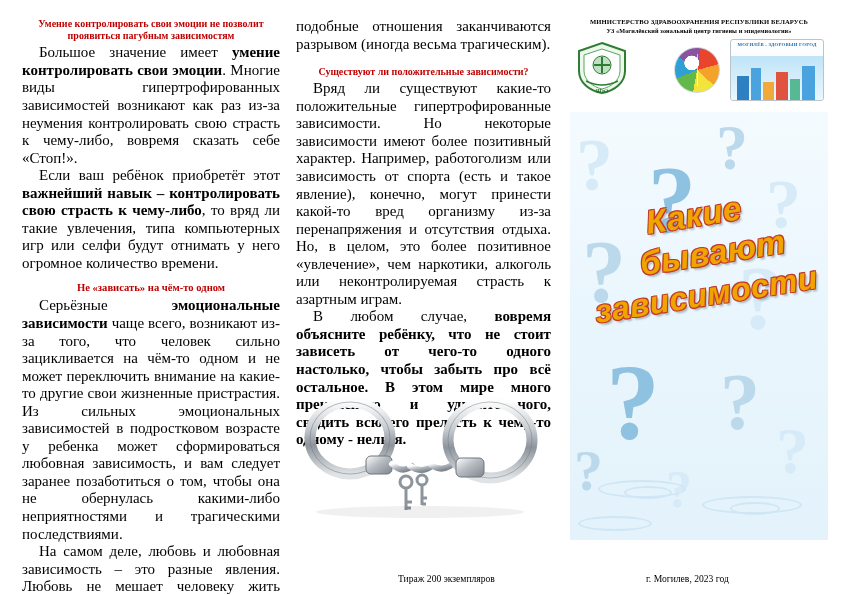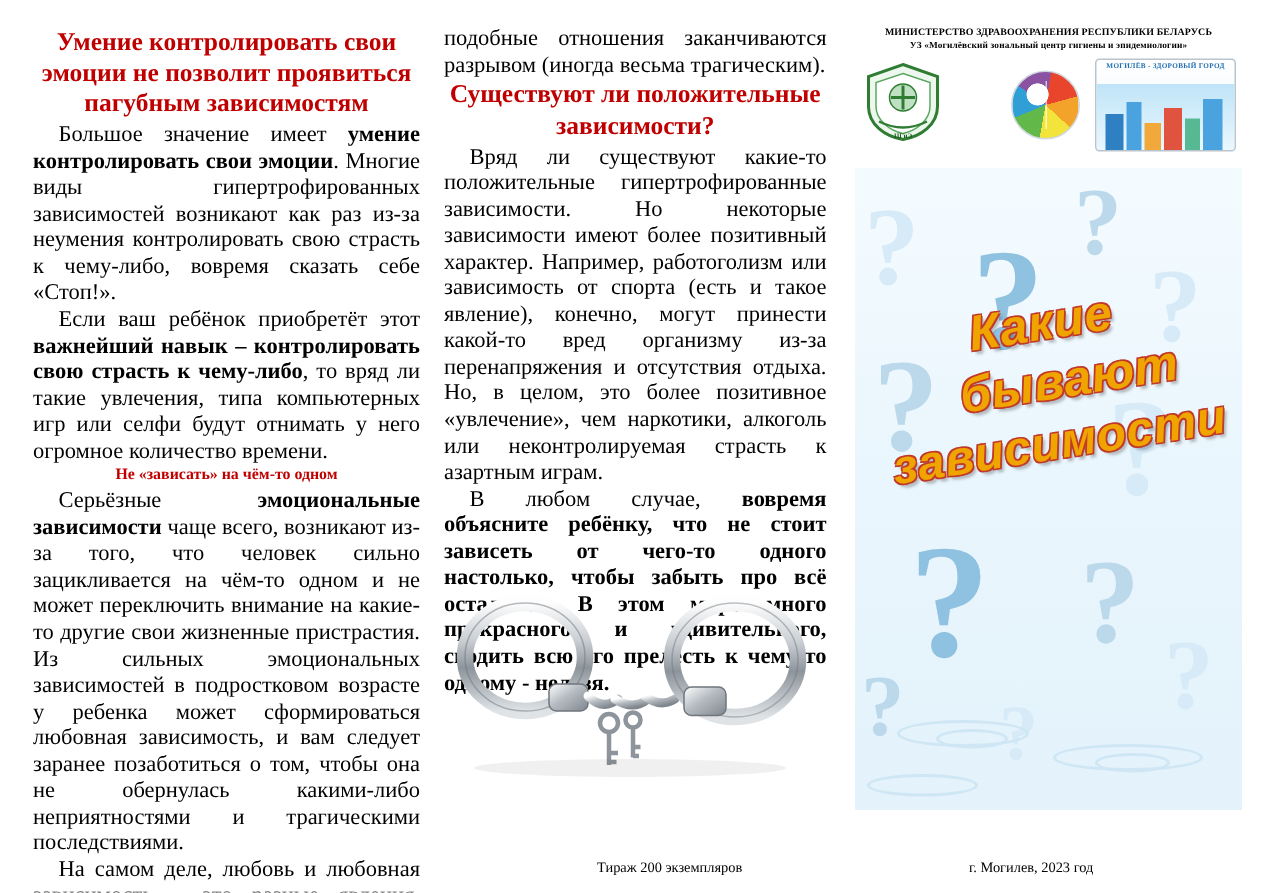--- a/index.html
+++ b/index.html
@@ -29,21 +29,21 @@
     box-sizing: border-box;
   }
   .col-left  { left: 22px;  width: 258px; }
   .col-mid   { left: 296px; width: 255px; }
   .col-right { left: 570px; width: 258px; }
 
   .hdr {
     color: #c00000;
     font-weight: bold;
     text-align: center;
-    font-size: 17px;
+    font-size: 10px;
     line-height: 1.22;
     margin: 0 0 2px 0;
   }
   .hdr.small { font-size: 10.6px; }
 
   p.body {
     margin: 0 0 0 0;
     text-indent: 17px;
     text-align: justify;
     font-size: 15px;
@@ -223,28 +223,28 @@
 </style>
 </head>
 <body>
 
 <div class="page">
 
   <div class="col col-left">
     <div class="hdr">Умение контролировать свои эмоции не позволит проявиться пагубным зависимостям</div>
     <p class="body">Большое значение имеет <b>умение контролировать свои эмоции</b>. Многие виды гипертрофированных зависимостей возникают как раз из-за неумения контролировать свою страсть к чему-либо, вовремя сказать себе «Стоп!».</p>
     <p class="body">Если ваш ребёнок приобретёт этот <b>важнейший навык – контролировать свою страсть к чему-либо</b>, то вряд ли такие увлечения, типа компьютерных игр или селфи будут отнимать у него огромное количество времени.</p>
-    <div class="hdr small" style="margin-top:1px;">Не «зависать» на чём-то одном</div>
+    <div class="hdr small" style="margin-top:10px;">Не «зависать» на чём-то одном</div>
     <p class="body">Серьёзные <b>эмоциональные зависимости</b> чаще всего, возникают из-за того, что человек сильно зацикливается на чём-то одном и не может переключить внимание на какие-то другие свои жизненные пристрастия. Из сильных эмоциональных зависимостей в подростковом возрасте у ребенка может сформироваться любовная зависимость, и вам следует заранее позаботиться о том, чтобы она не обернулась какими-либо неприятностями и трагическими последствиями.</p>
     <p class="body">На самом деле, любовь и любовная зависимость – это разные явления. Любовь не мешает человеку жить полноценной жизнью, реализовывать себя и иметь множество увлечений и интересов. Любовная зависимость, чаще всего, оборачивается одними неприятностями и страданиями. «Любовно-зависимый» готов не спать ночами, может забыть про работу, друзей и все свои увлечения, лишь бы быть с тем, в кого он «влюблён», иначе у него начинается психологическая «ломка». Естественно,</p>
   </div>
 
   <div class="col col-mid">
     <p class="body" style="text-indent:0">подобные отношения заканчиваются разрывом (иногда весьма трагическим).</p>
-    <div class="hdr" style="margin-top:0;">Существуют ли положительные зависимости?</div>
+    <div class="hdr" style="margin-top:13px;">Существуют ли положительные зависимости?</div>
     <p class="body">Вряд ли существуют какие-то положительные гипертрофированные зависимости. Но некоторые зависимости имеют более позитивный характер. Например, работоголизм или зависимость от спорта (есть и такое явление), конечно, могут принести какой-то вред организму из-за перенапряжения и отсутствия отдыха. Но, в целом, это более позитивное «увлечение», чем наркотики, алкоголь или неконтролируемая страсть к азартным играм.</p>
     <p class="body">В любом случае, <b>вовремя объясните ребёнку, что не стоит зависеть от чего-то одного настолько, чтобы забыть про всё остальное. В этом мире много прекрасного и удивительного, сводить всю его прелесть к чему-то одному - нельзя.</b></p>
   </div>
 
   <div class="cuffs">
     <svg viewBox="0 0 246 130" width="246" height="130" aria-hidden="true">
       <defs>
         <linearGradient id="steel" x1="0" y1="0" x2="0" y2="1">
           <stop offset="0%" stop-color="#fdfdfd"></stop>
           <stop offset="35%" stop-color="#c9ced3"></stop>

